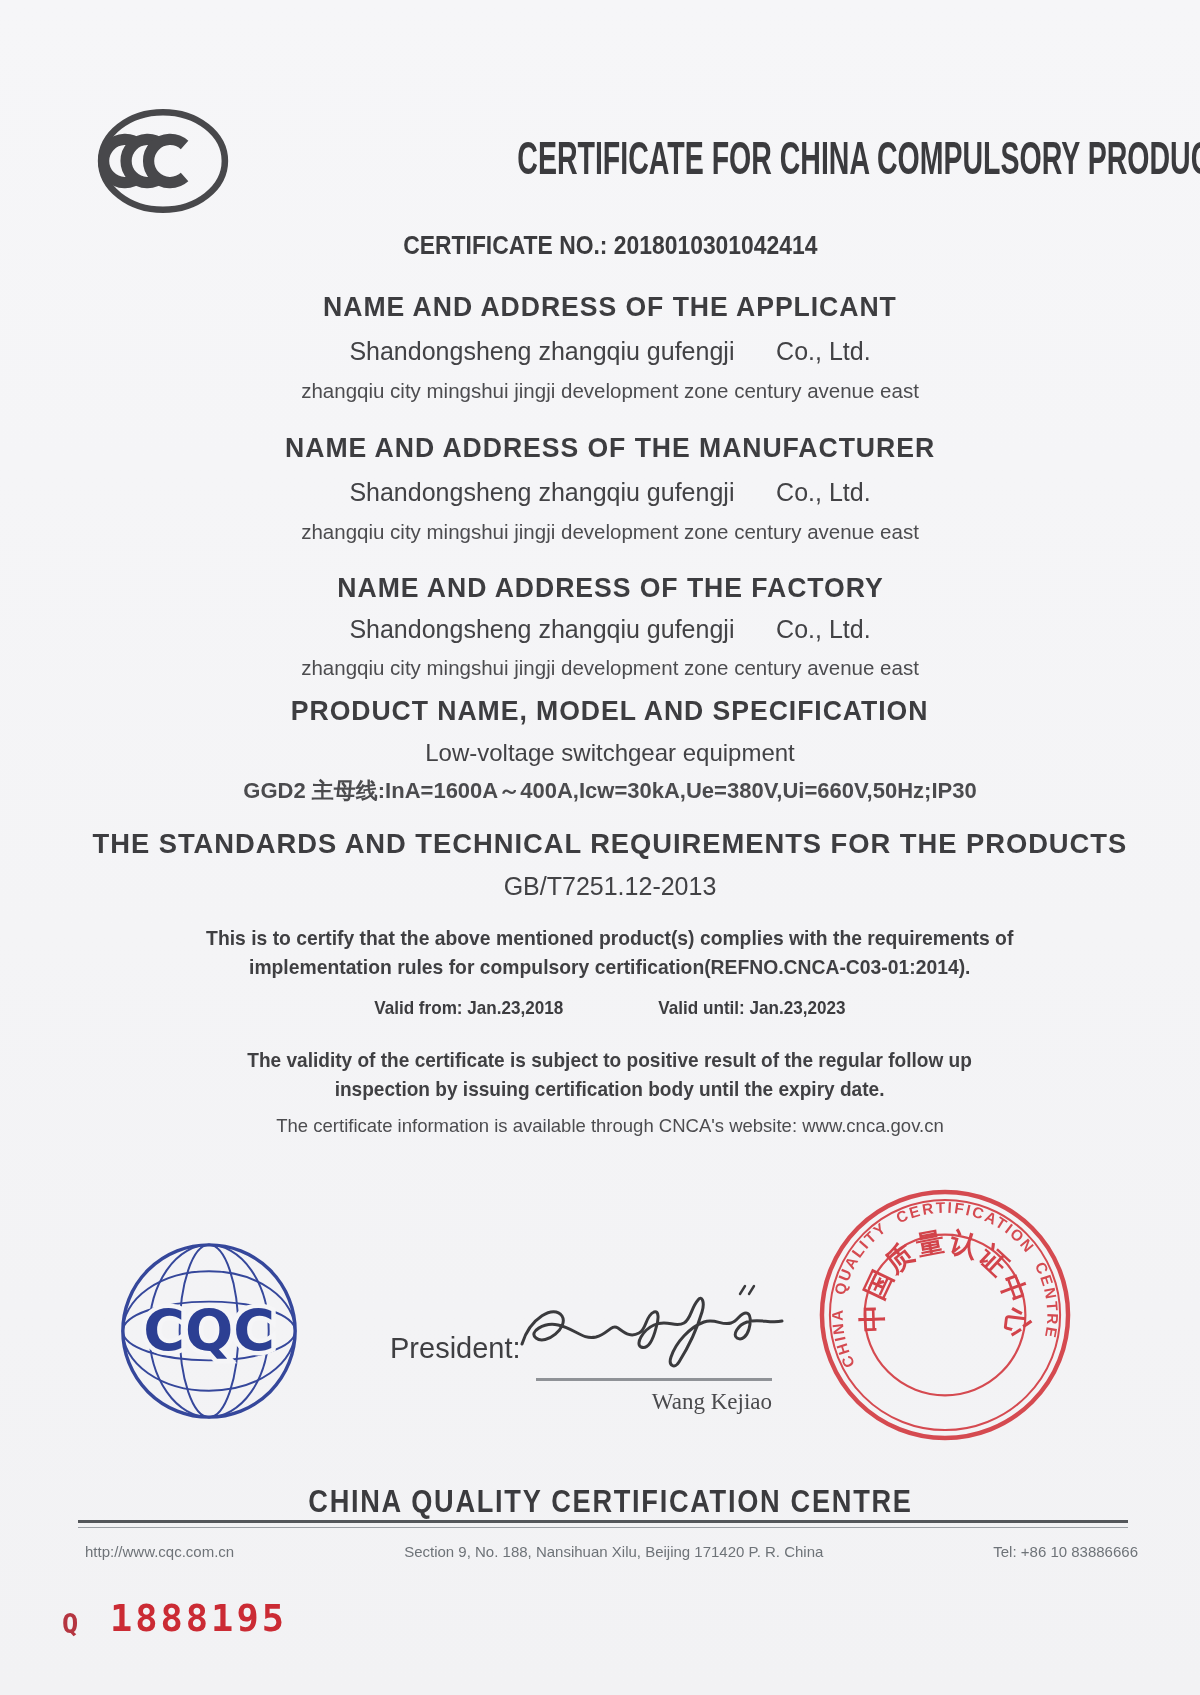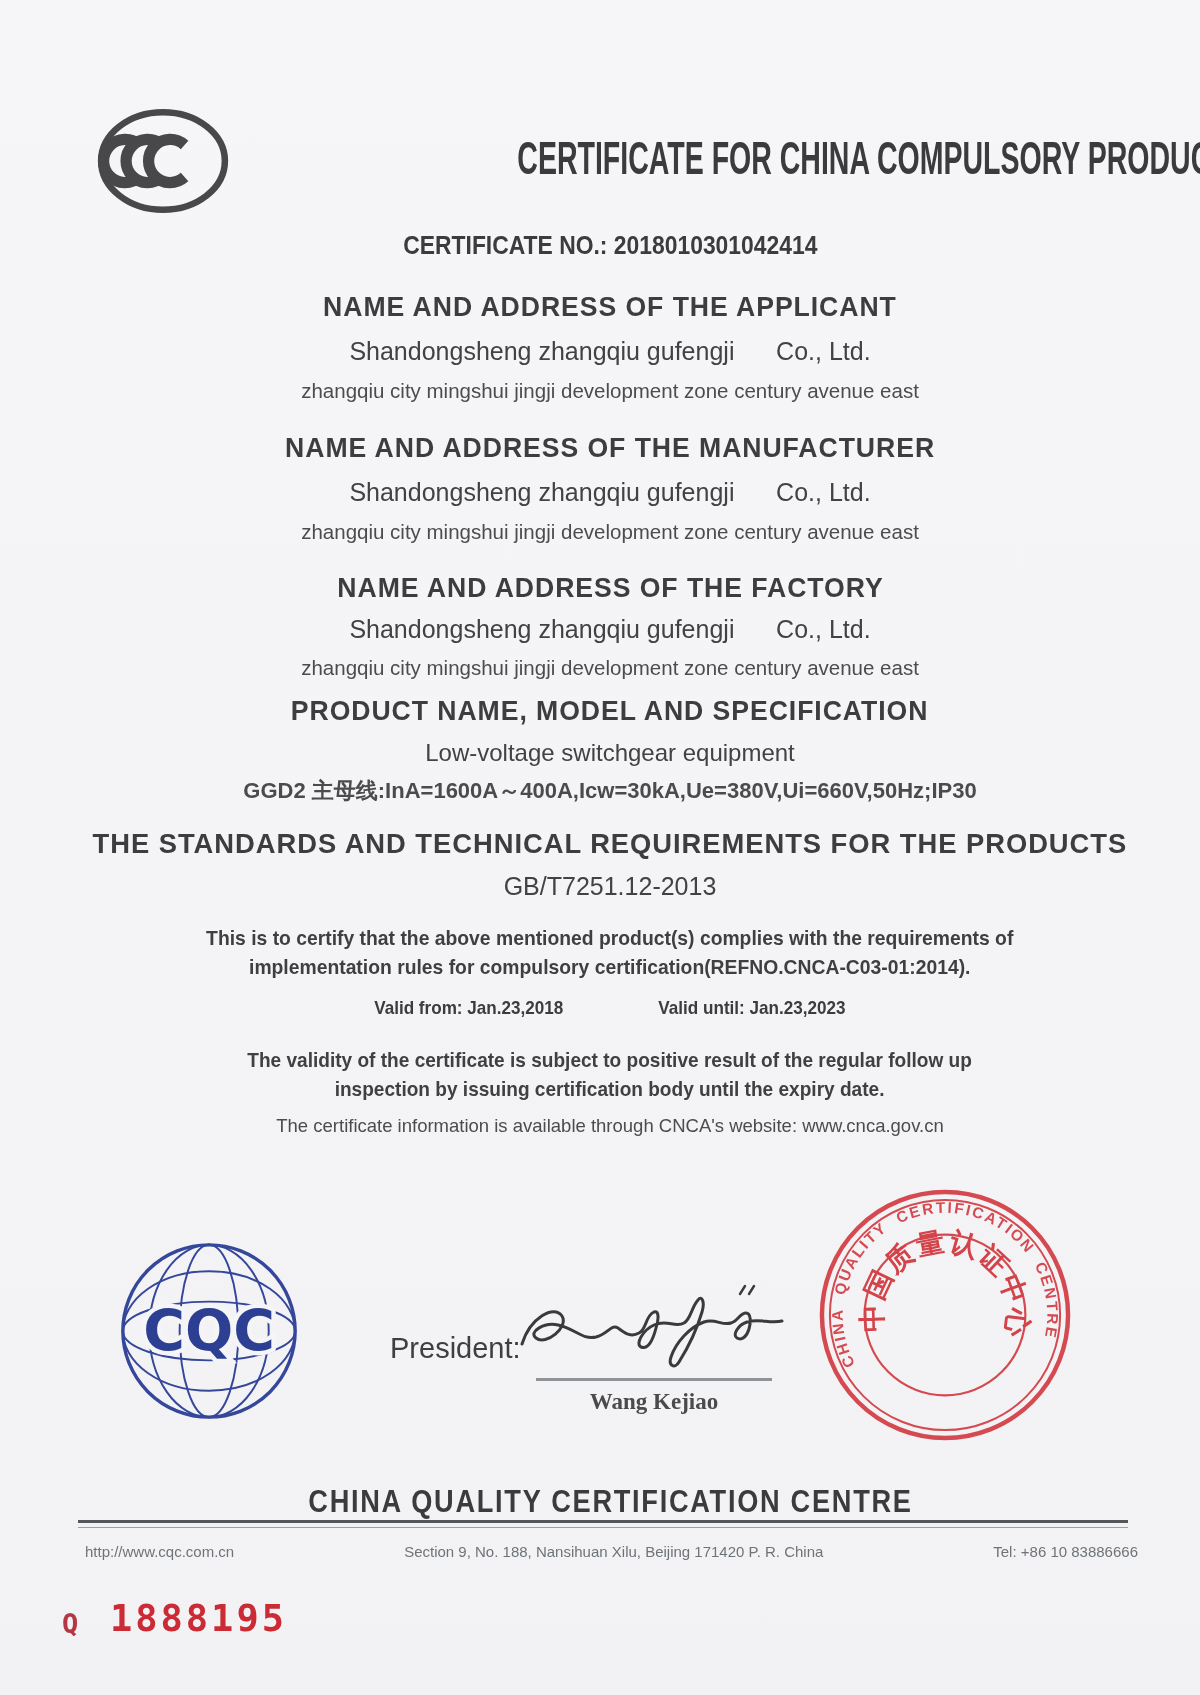--- a/index.html
+++ b/index.html
@@ -13,22 +13,22 @@
   .b{font-weight:bold;}
   .pre{white-space:pre;}
   .hdg{font-weight:bold; letter-spacing:1px; color:#3d3d40;}
   .small-addr{color:#4c4c4f;}
   .rule{position:absolute; left:78px; right:72px; top:1520px; height:4px;
         border-top:3px solid #54575b; border-bottom:1px solid #9ba0a5;}
   .footrow{position:absolute; left:85px; right:62px; top:1543px;
            display:flex; justify-content:space-between; align-items:baseline;
            font-size:15px; color:#6e7378;gap:41px;}
   .sigline{position:absolute; left:536px; top:1378px; width:236px; height:3px; background:#8f9297;}
-  .wang{position:absolute; left:536px; top:1389px; width:236px; text-align:center;
-        font-family:"Liberation Serif",serif; font-size:23px; color:#4a4a4d;font-weight:bold;}
+  .wang{position:absolute; left:536px; top:1389px; width:236px; text-align:right;
+        font-family:"Liberation Serif",serif; font-size:23px; color:#4a4a4d;}
   .president{position:absolute; left:390px; top:1332px; font-size:29px; color:#3f3f42;}
   .serialQ{position:absolute; left:62px; top:1608px; font-family:"DejaVu Sans Mono",monospace;
            font-size:27px; font-weight:bold; color:#b53540;}
   .serialN{position:absolute; left:110px; top:1597px; font-family:"DejaVu Sans Mono",monospace;
            font-size:37px; font-weight:bold; letter-spacing:3px; color:#cb2b34;}
   svg{display:block;}
 </style>
 </head>
 <body>
 

